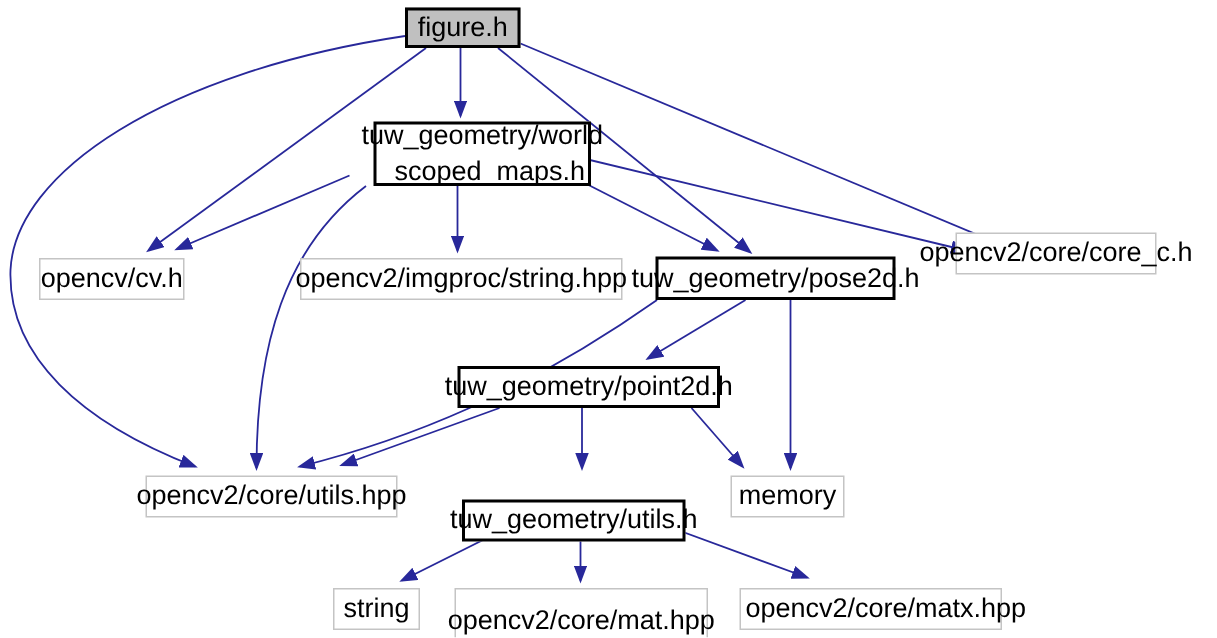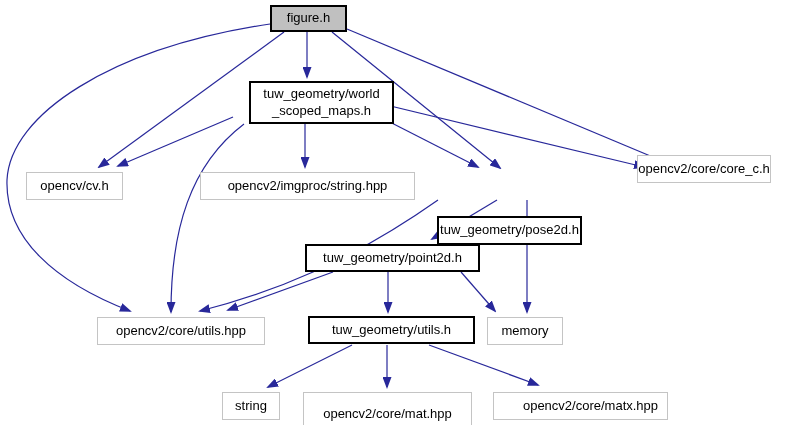--- a/index.html
+++ b/index.html
@@ -11,21 +11,21 @@
     overflow:hidden;
   }
   #edges{position:absolute;left:0;top:0;width:811px;height:425px;}
   .node{
     position:absolute;
     box-sizing:border-box;
     display:flex;align-items:center;justify-content:center;
     background:#ffffff;
     border:1px solid #c4c4c4;
     color:#000;
-    font-size:13px;
+    font-size:18px;
     line-height:1.3;
     text-align:center;
     white-space:pre-line;
     z-index:2;
   }
   .node.doc{border:2px solid #000000;}
   .node.root{border:2px solid #000000;background:#c0c0c0;}
   path.edge{stroke:#28289a;stroke-width:1.2;fill:none;}
 </style>
 </head>
@@ -62,29 +62,29 @@
 
   <div class="node root" style="left:270px;top:5px;width:77px;height:27px;">figure.h</div>
 
   <div class="node doc" style="left:233px;top:81px;width:145px;height:43px;margin-left:16px;">tuw_geometry/world
 _scoped_maps.h</div>
 
   <div class="node" style="left:26px;top:172px;width:97px;height:28px;">opencv/cv.h</div>
 
   <div class="node" style="left:200px;top:172px;width:215px;height:28px;">opencv2/imgproc/string.hpp</div>
 
-  <div class="node doc" style="left:437px;top:171px;width:145px;height:29px;margin-top:45px;">tuw_geometry/pose2d.h</div>
+  <div class="node doc" style="left:437px;top:171px;width:160px;height:29px;">tuw_geometry/pose2d.h</div>
 
   <div class="node" style="left:637px;top:155px;width:134px;height:28px;text-align:center;">opencv2/core/core_c.h</div>
 
   <div class="node doc" style="left:305px;top:244px;width:175px;height:28px;">tuw_geometry/point2d.h</div>
 
   <div class="node" style="left:97px;top:317px;width:168px;height:28px;">opencv2/core/utils.hpp</div>
 
-  <div class="node doc" style="left:308px;top:316px;width:167px;height:28px;">tuw_geometry/utils.h</div>
+  <div class="node doc" style="left:308px;top:333px;width:149px;height:28px;">tuw_geometry/utils.h</div>
 
   <div class="node" style="left:487px;top:317px;width:76px;height:28px;">memory</div>
 
   <div class="node" style="left:222px;top:392px;width:58px;height:28px;">string</div>
 
   <div class="node" style="left:303px;top:392px;width:169px;height:44px;">opencv2/core/mat.hpp</div>
 
   <div class="node" style="left:493px;top:392px;width:175px;height:28px;padding-left:20px;">opencv2/core/matx.hpp</div>
 
 </div>

